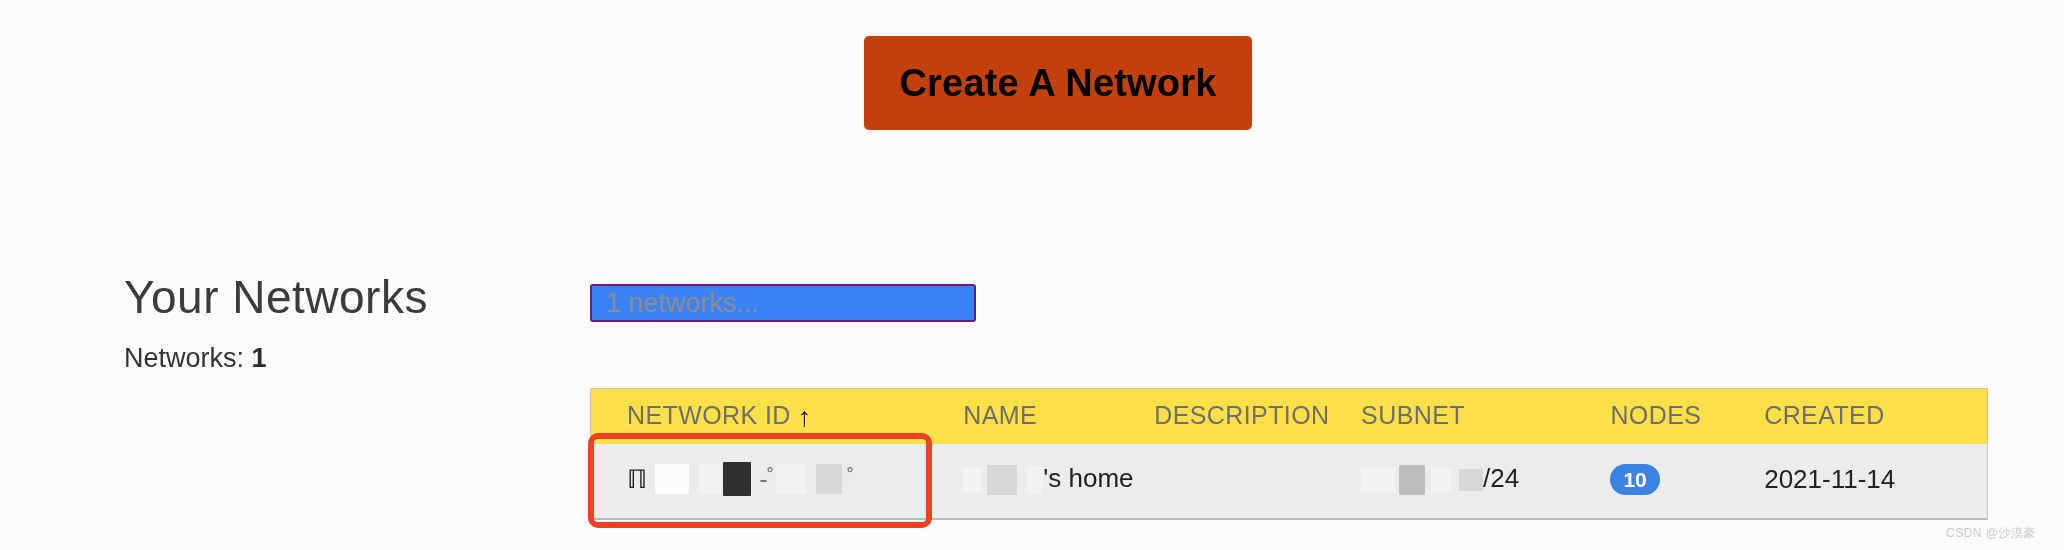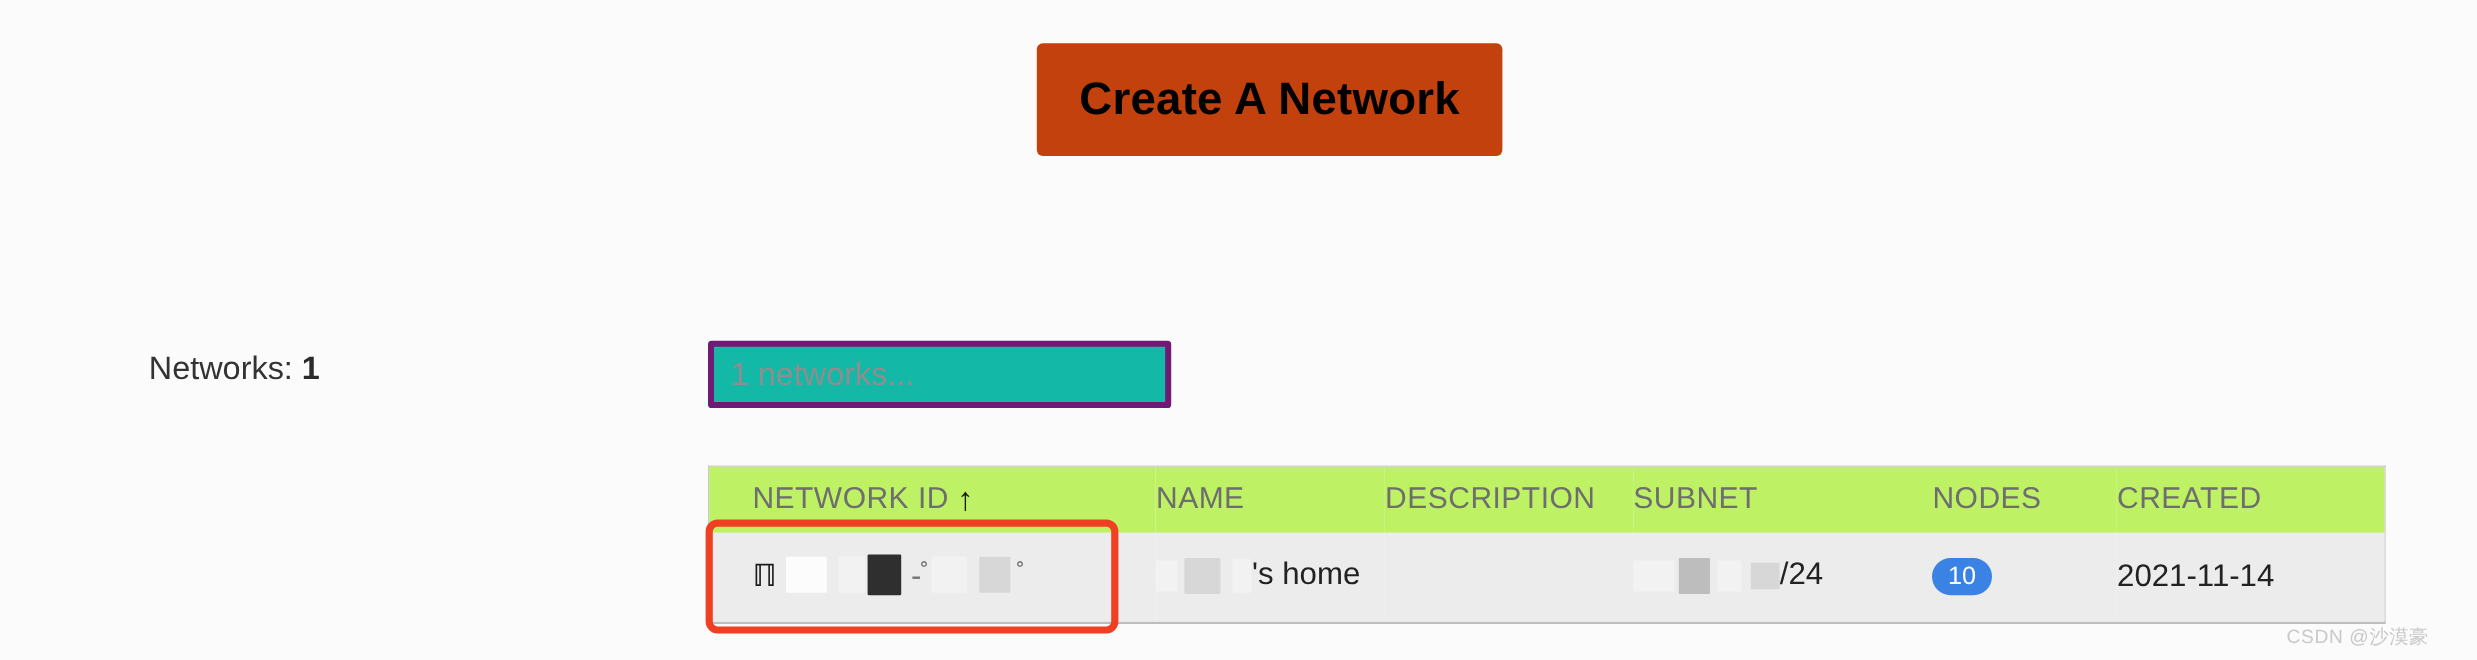--- a/index.html
+++ b/index.html
@@ -72,25 +72,25 @@
   }
   .search-label {
     font-size: 23px;
     color: #3a3a3a;
     letter-spacing: 0.6px;
     display: block;
     margin-bottom: 7px;
   }
   .search-input {
     width: 386px;
-    height: 56px;
+    height: 38px;
     box-sizing: border-box;
-    border: 5px solid #701a75;
+    border: 2px solid #701a75;
     border-radius: 3px;
-    background: #14b8a6;
+    background: #3b82f6;
     font-family: "Liberation Sans", sans-serif;
     font-size: 27px;
     color: #333;
     padding: 0 14px;
     outline: none;
   }
   .search-input::placeholder {
     color: #8e8e8e;
     opacity: 1;
   }
@@ -110,21 +110,21 @@
     width: 100%;
     border-collapse: collapse;
     table-layout: fixed;
   }
   table.net-table th {
     font-weight: normal;
     font-size: 25px;
     color: #6e6e6e;
     text-align: left;
     padding: 12px 0 14px 0;
-    background: #bef264;
+    background: #fde047;
     letter-spacing: 0.4px;
     white-space: nowrap;
   }
   table.net-table td {
     font-size: 26px;
     color: #222222;
     text-align: left;
     padding: 18px 0 22px 0;
     background: #ececec;
     white-space: nowrap;
@@ -188,21 +188,21 @@
   .created-cell {
     color: #6f6f6f;
     font-size: 25px;
   }
 
   .nodes-badge {
     display: inline-block;
     background: #3a82e4;
     color: #ffffff;
     font-size: 21px;
-    font-weight: normal;
+    font-weight: bold;
     border-radius: 999px;
     padding: 5px 13px;
     line-height: 1;
     min-width: 14px;
     text-align: center;
   }
 
   
   .annot-rect {
     position: absolute;
@@ -212,34 +212,35 @@
     height: 95px;
     border: 6px solid #ef4023;
     border-radius: 10px;
     box-sizing: border-box;
     pointer-events: none;
   }
 
   
   .watermark {
     position: absolute;
-    right: 40px;
+    right: 28px;
     bottom: 8px;
-    font-size: 16px;
+    font-size: 12px;
     color: #c9c9c9;
     letter-spacing: 0.5px;
     white-space: nowrap;
   }
 </style>
 </head>
 <body>
 
 <button class="create-btn">Create A Network</button>
 
 <div class="left-col">
+  <div class="networks-title">Your Networks</div>
 
   <div class="stat-line">
     <span>Networks:</span>
     <span class="stat-value">1</span>
   </div>
 
 </div>
 
 <div class="search-wrap">
   <input class="search-input" type="text" placeholder="1 networks..." style="">

